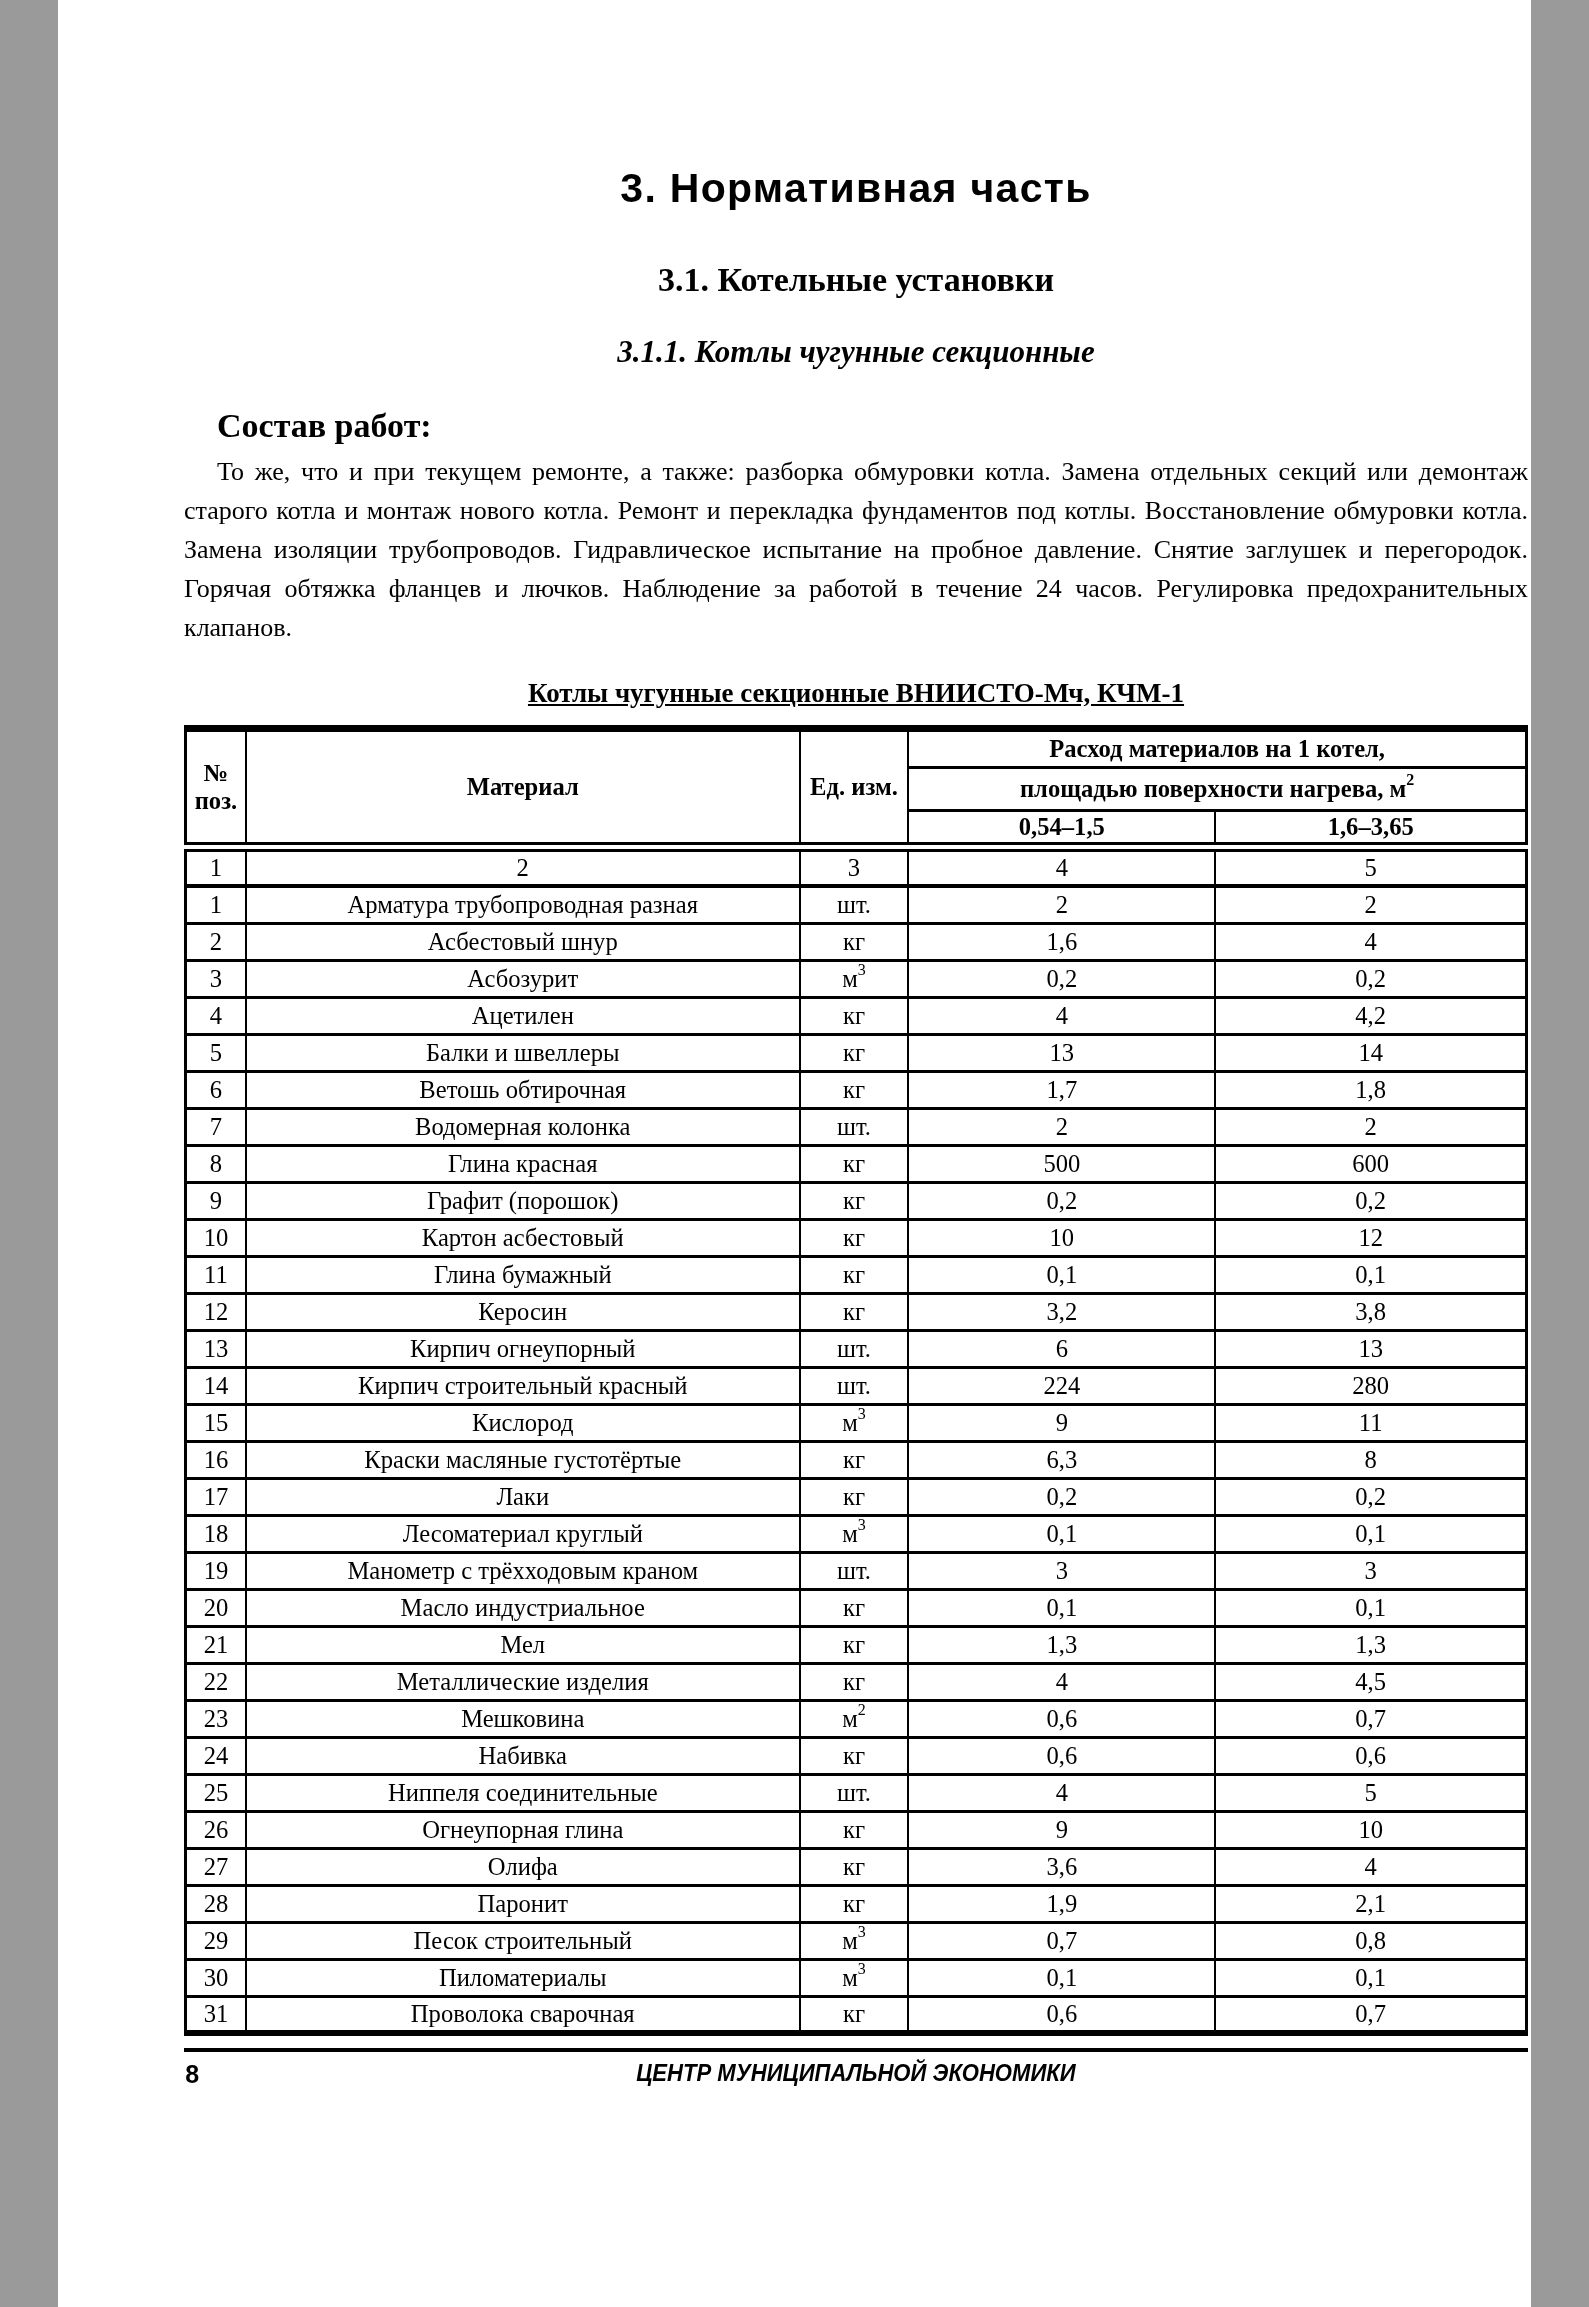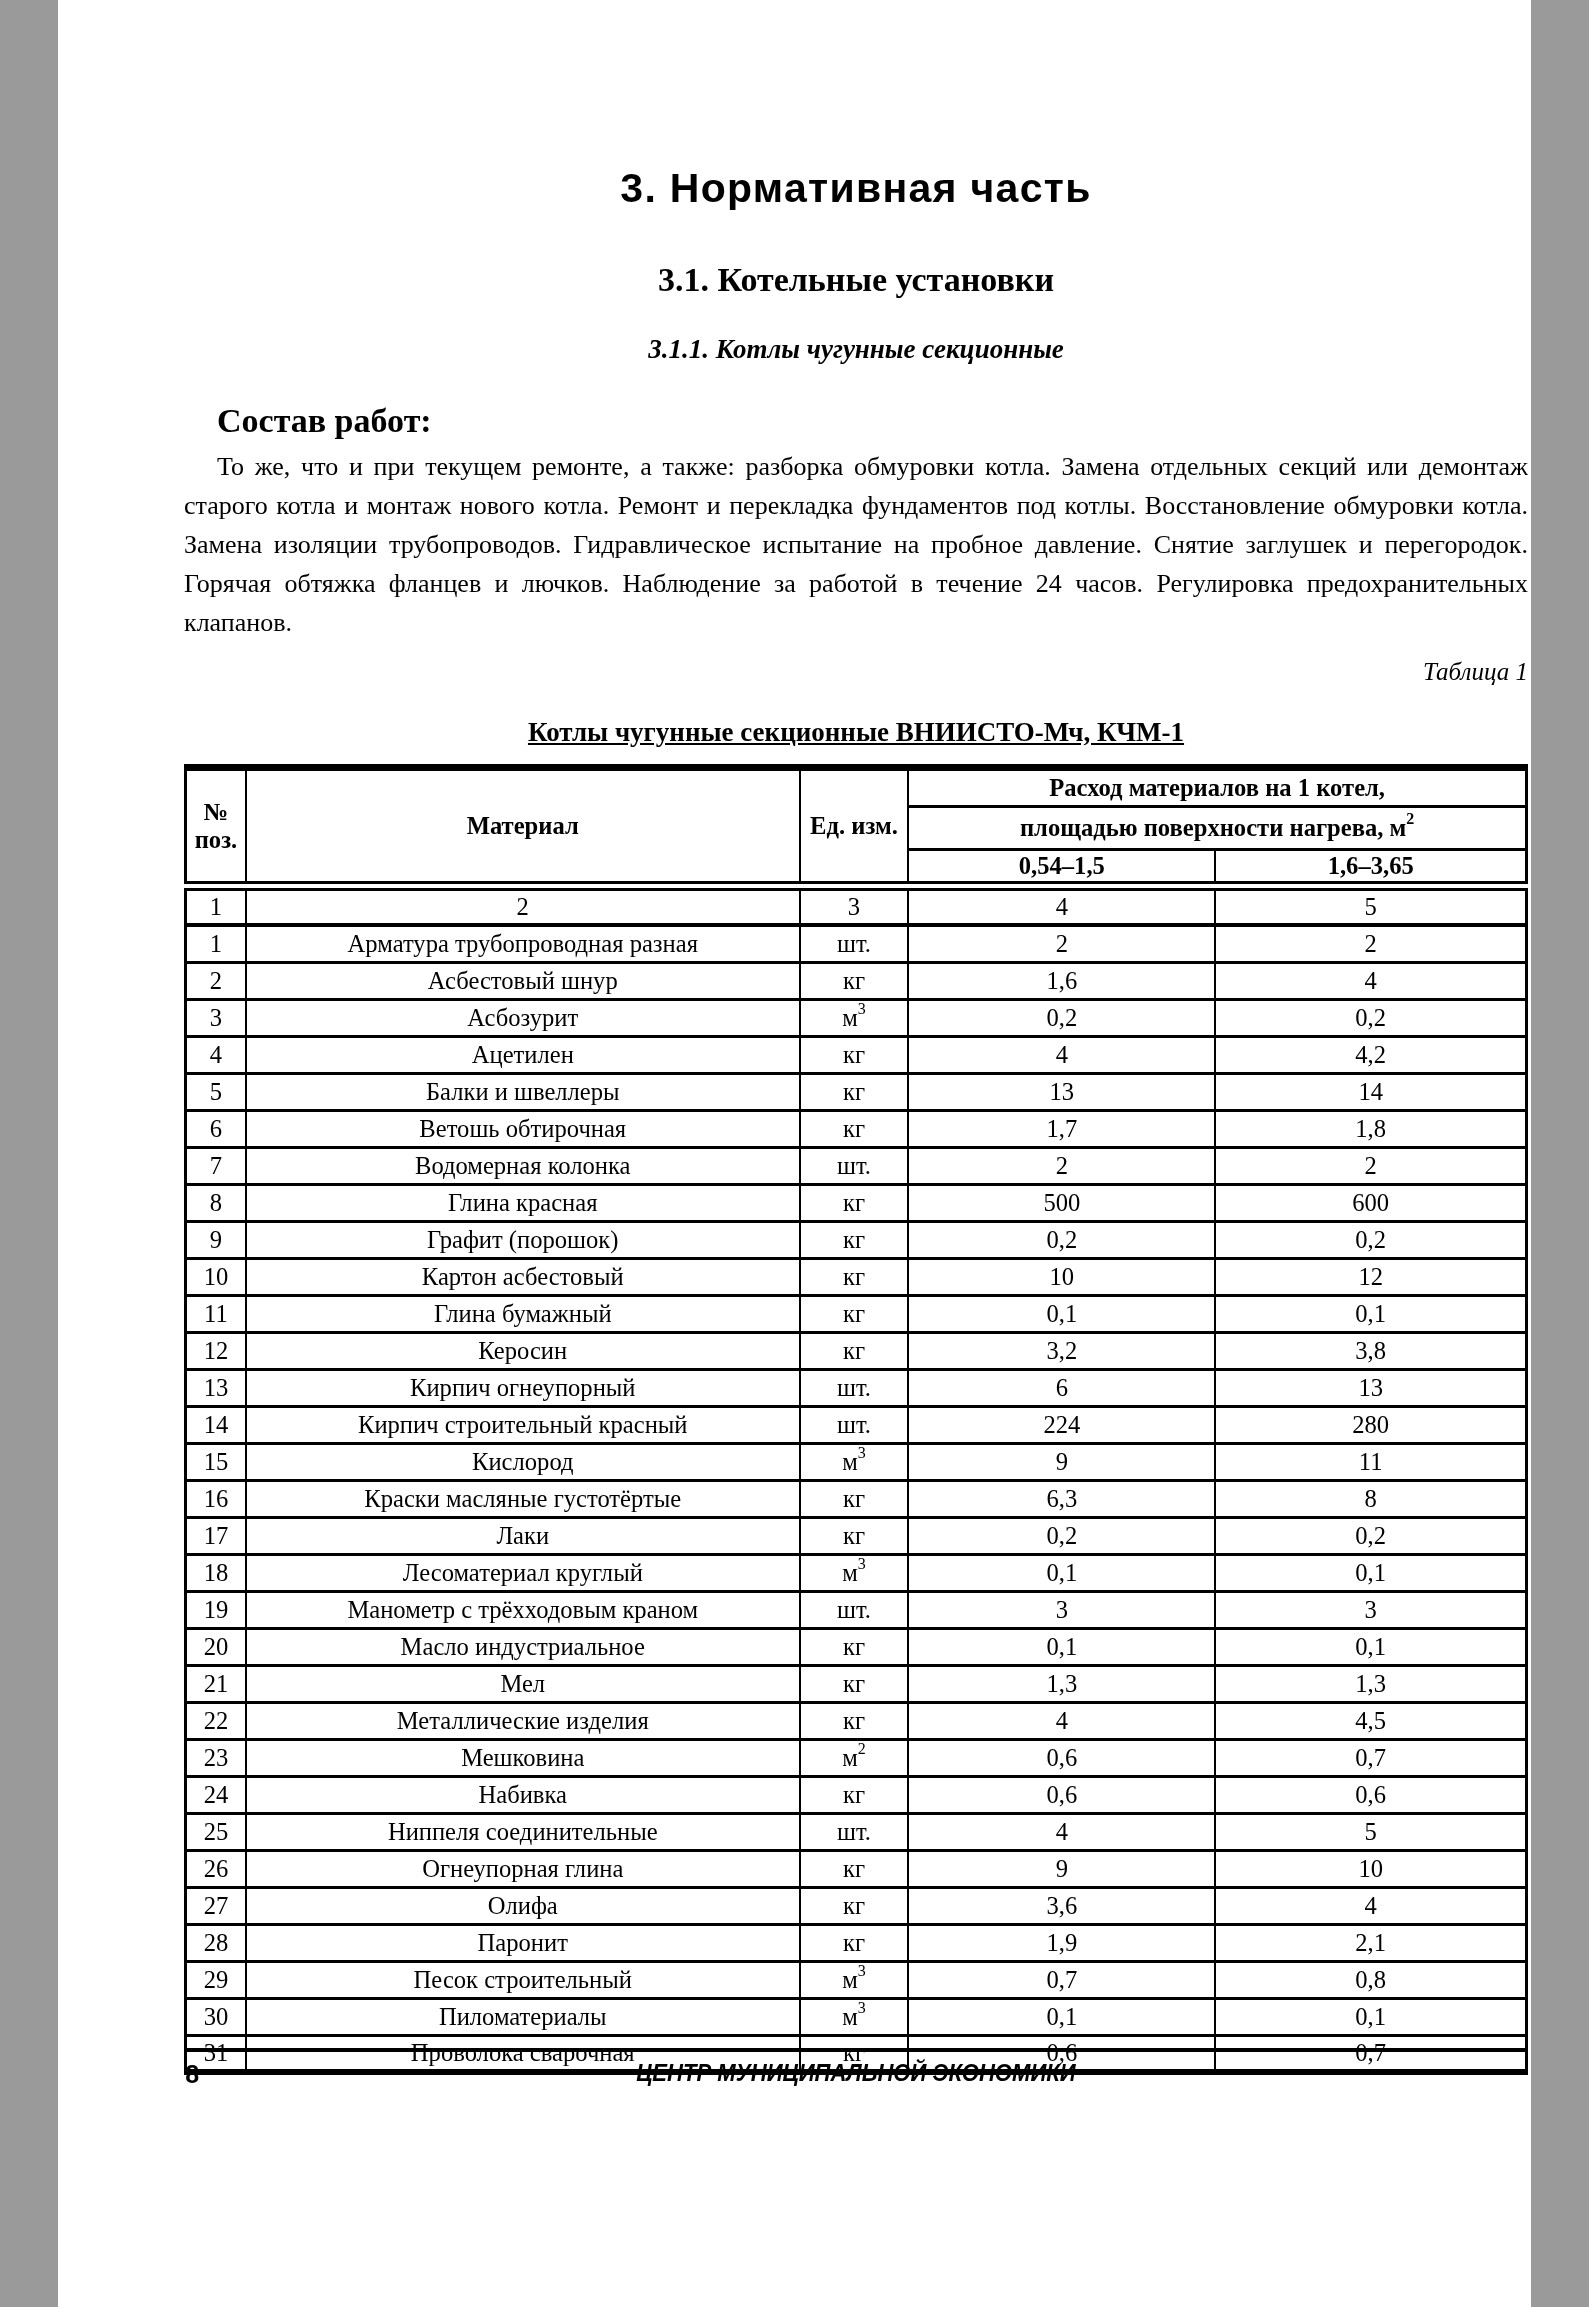--- a/index.html
+++ b/index.html
@@ -28,21 +28,21 @@
   .h2 {
     margin: 49px 0 0 0;
     font-weight: bold;
     font-size: 34px;
     text-align: center;
   }
   .h3 {
     margin: 35px 0 0 0;
     font-weight: bold;
     font-style: italic;
-    font-size: 27px;
+    font-size: 31px;
     text-align: center;
   }
   .works-label {
     margin: 37px 0 0 0;
     font-weight: bold;
     font-size: 34px;
     text-indent: 33px;
   }
   .works-text {
     margin: 6.6px 0 0 0;
@@ -134,21 +134,20 @@
 <div class="page">
   <div class="content">
 
     <div class="h1">3. Нормативная часть</div>
     <div class="h2">3.1. Котельные установки</div>
     <div class="h3">3.1.1. Котлы чугунные секционные</div>
 
     <p class="works-label">Состав работ:</p>
     <p class="works-text">То же, что и при текущем ремонте, а также: разборка обмуровки котла. Замена отдельных секций или демонтаж старого котла и монтаж нового котла. Ремонт и перекладка фундаментов под котлы. Восстановление обмуровки котла. Замена изоляции трубопроводов. Гидравлическое испытание на пробное давление. Снятие заглушек и перегородок. Горячая обтяжка фланцев и лючков. Наблюдение за работой в течение 24 часов. Регулировка предохранительных клапанов.</p>
 
-    <div class="table-ref">Таблица 1</div>
     <div class="table-title">Котлы чугунные секционные ВНИИСТО-Мч, КЧМ-1</div>
 
     <table class="materials">
       <colgroup>
         <col style="width:4.5%">
         <col style="width:41.3%">
         <col style="width:8.1%">
         <col style="width:22.9%">
         <col style="width:23.2%">
       </colgroup>

